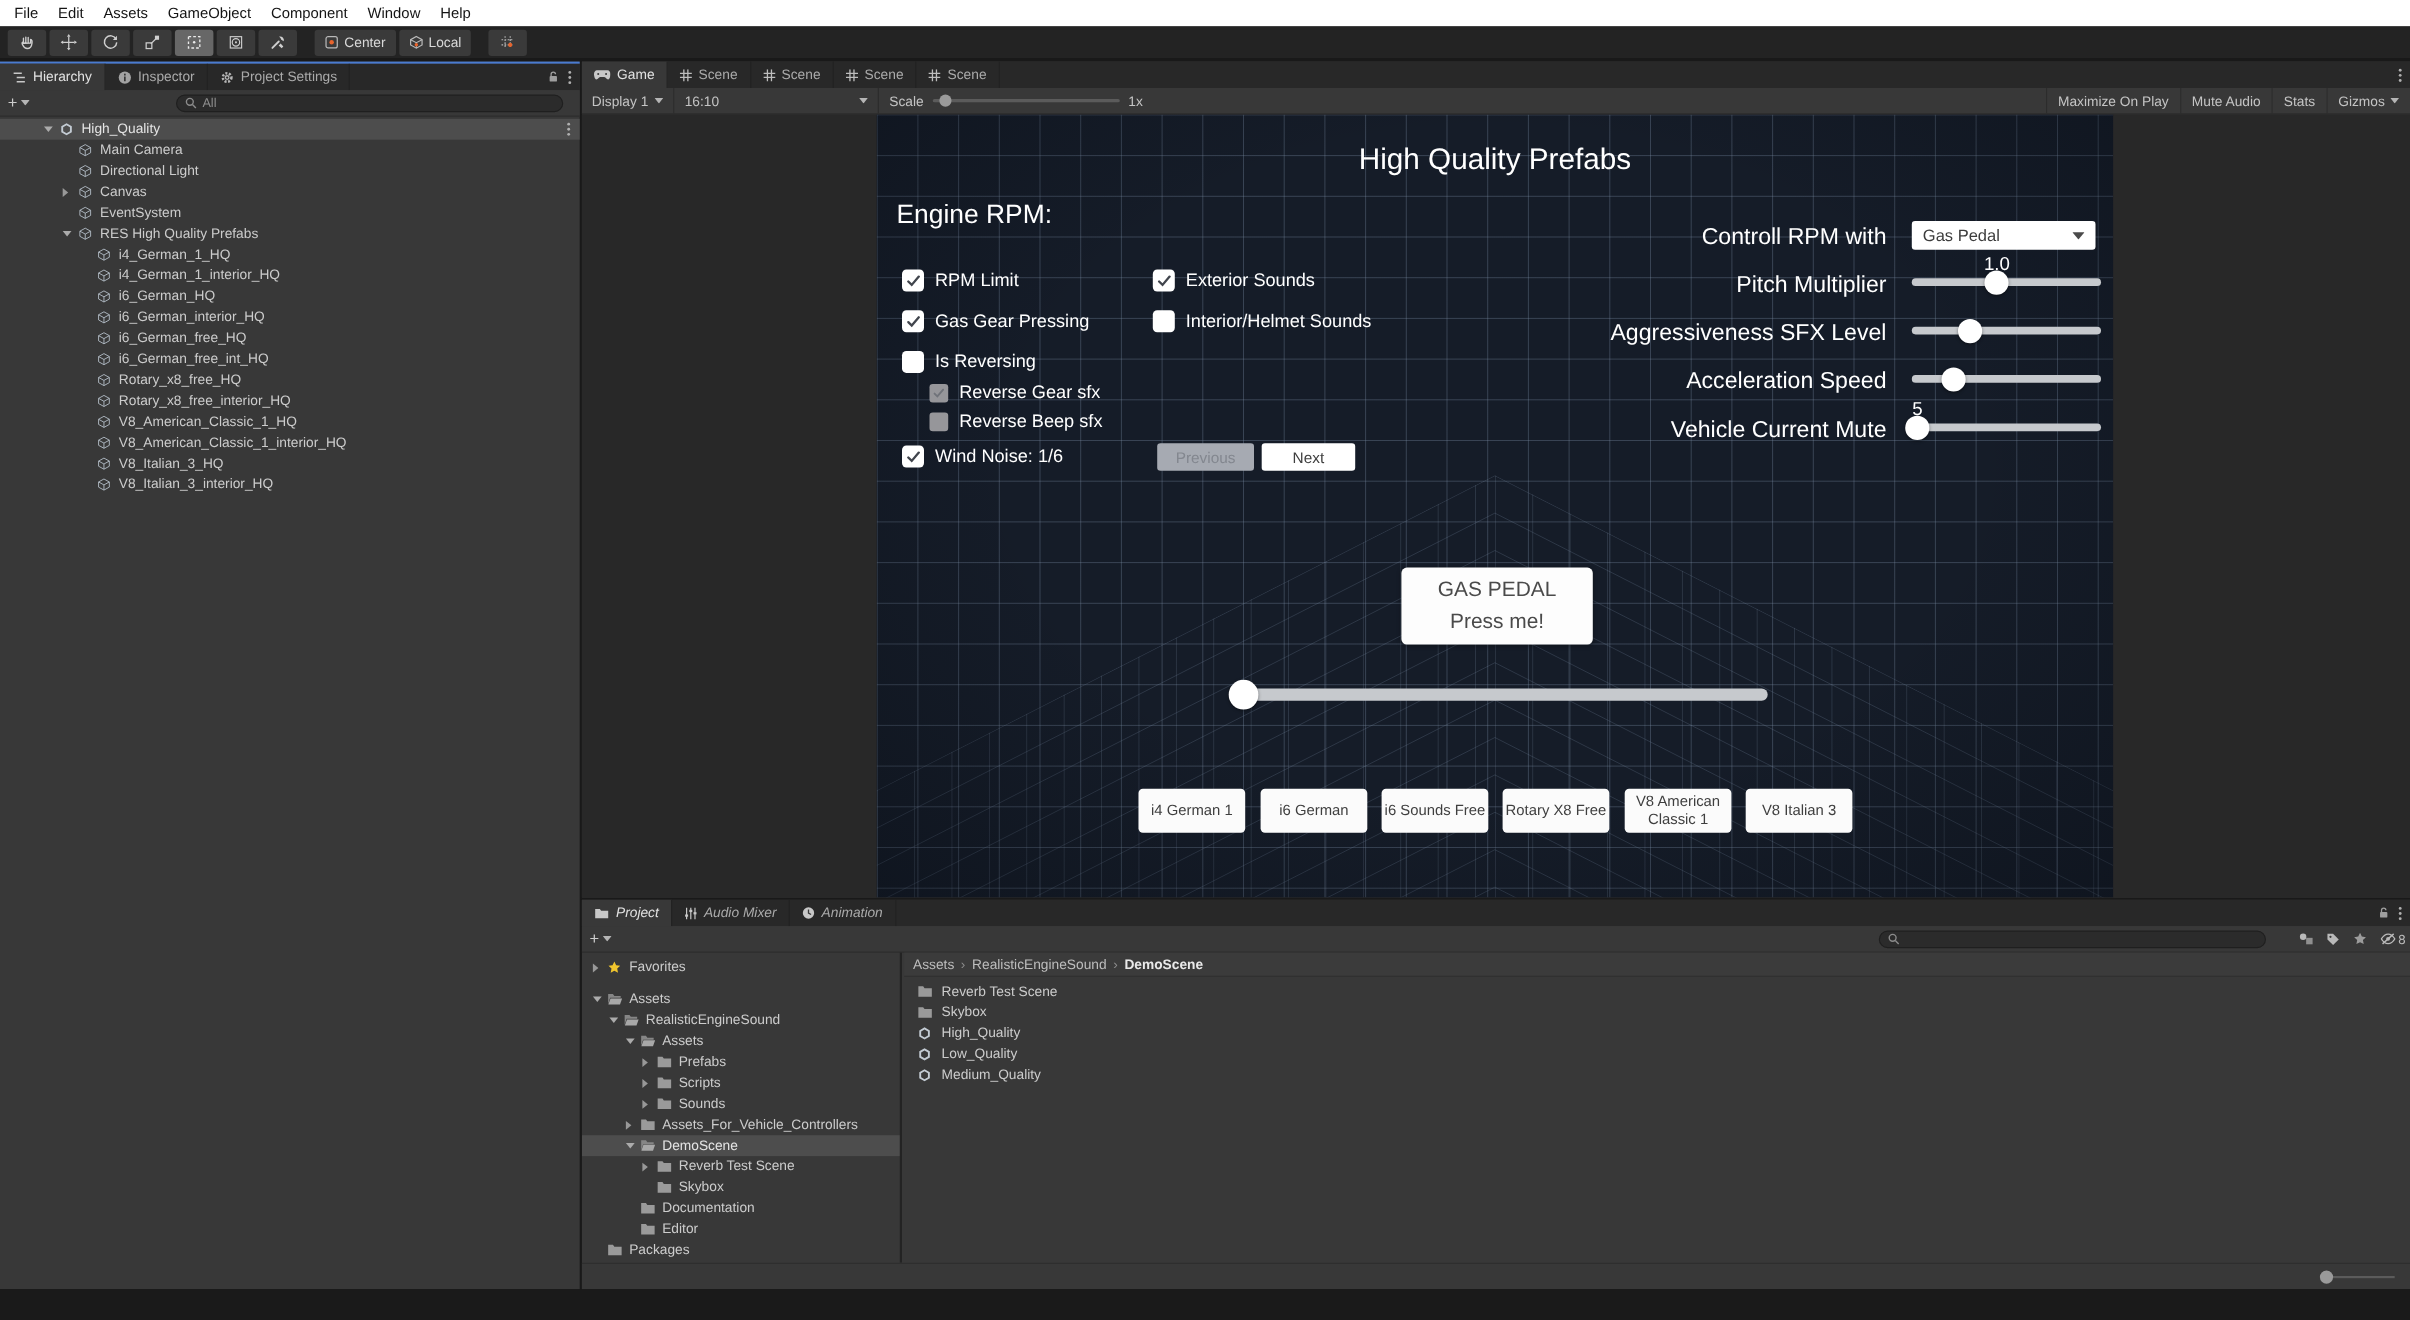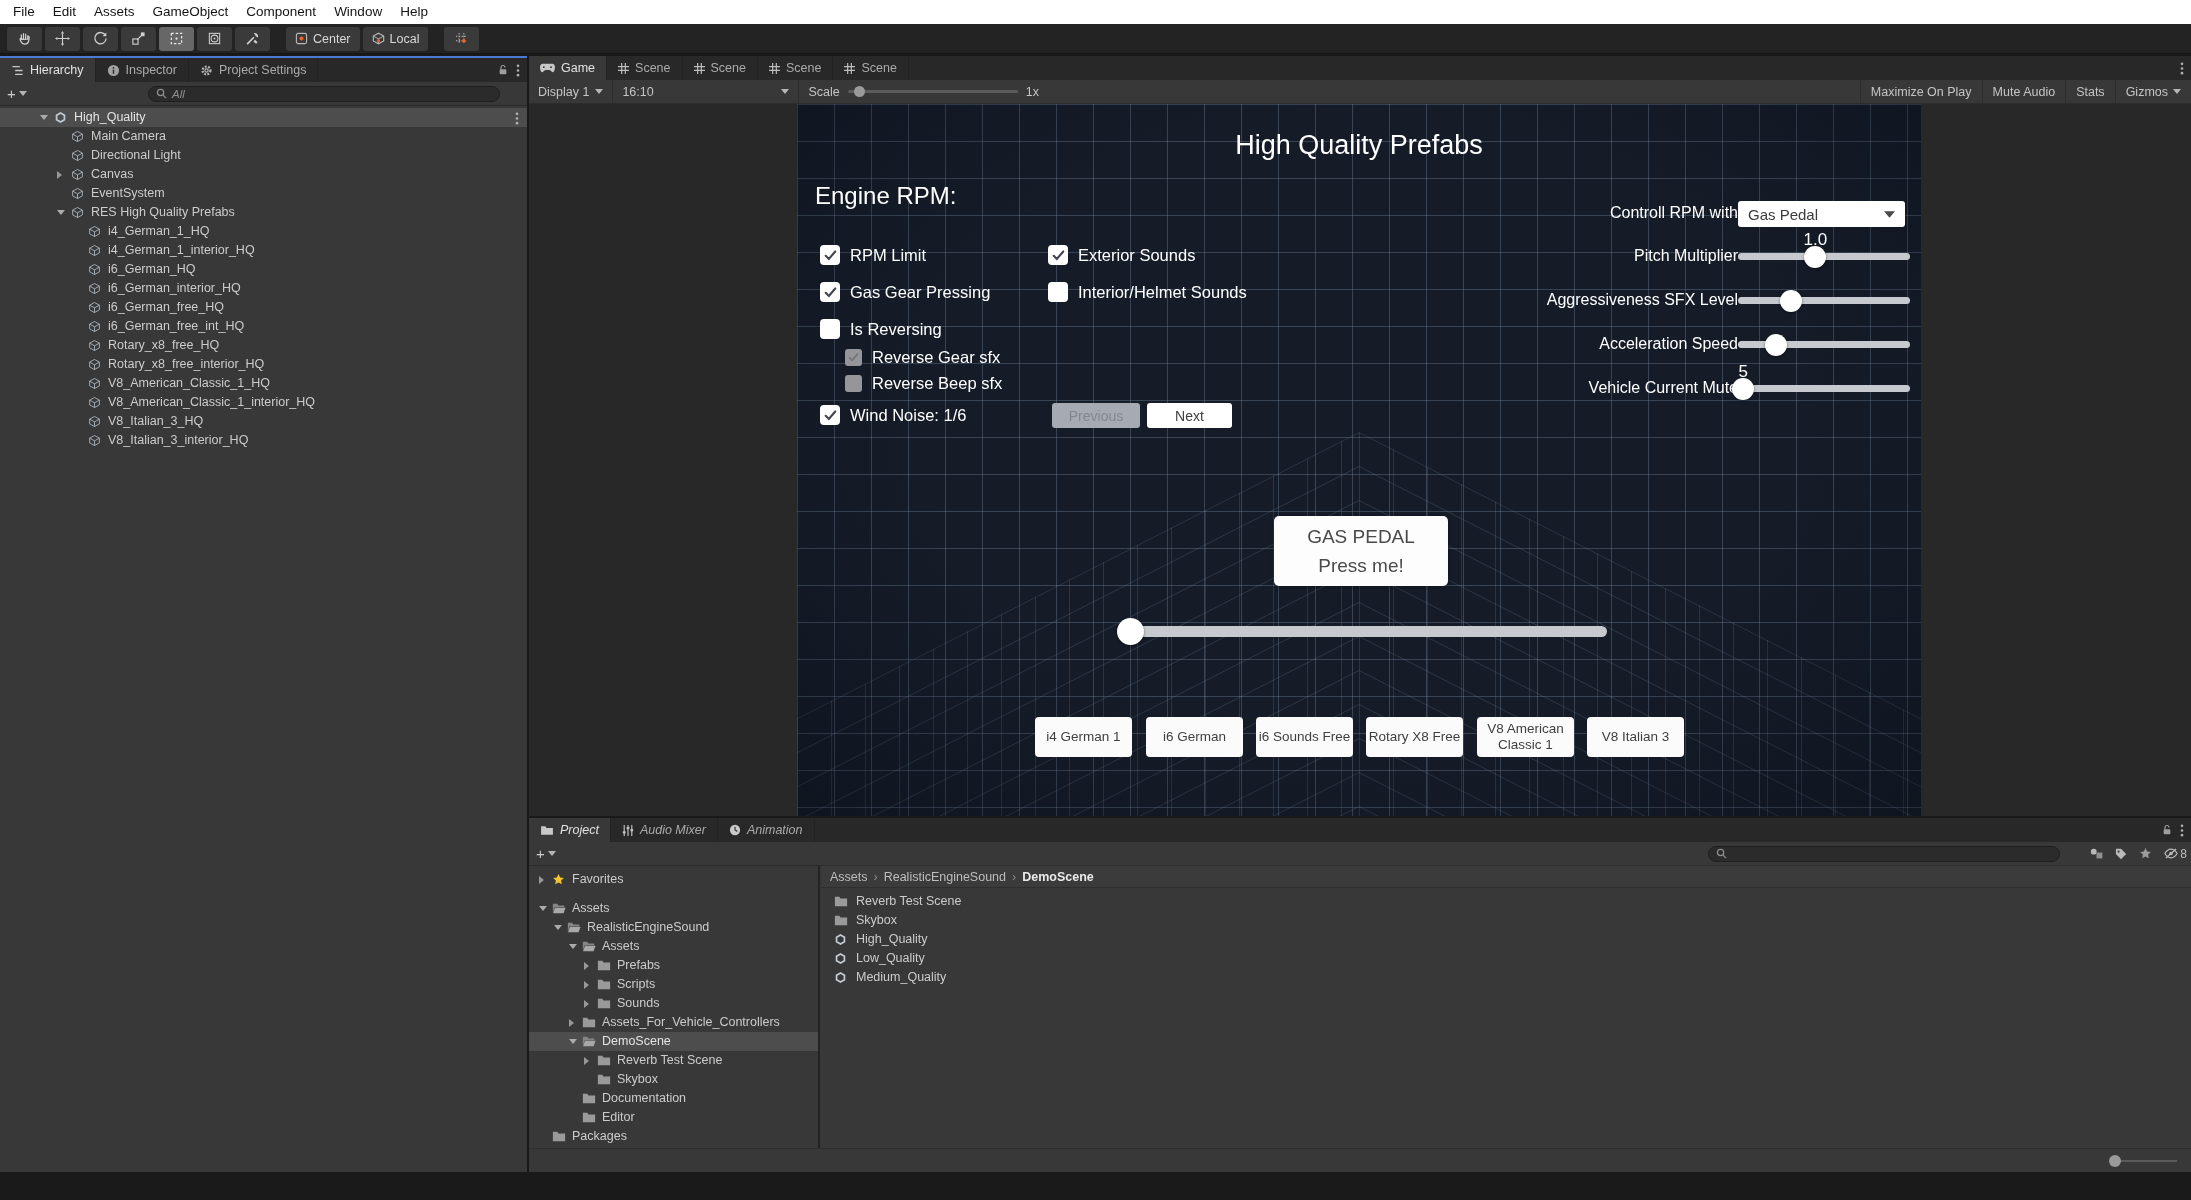--- a/index.html
+++ b/index.html
@@ -31,21 +31,21 @@
   .search { height:16px; border-radius:8px; background:#2b2b2b; border:1px solid #1f1f1f; display:flex; align-items:center; padding:0 7px; gap:5px; color:#8d8d8d; font-size:11.5px; }
   .arr { position:absolute; width:0; height:0; border-style:solid; }
   .arr.exp { border-width:5px 4px 0 4px; border-color:#ababab transparent transparent transparent; top:7px; }
   .arr.col { border-width:4px 0 4px 5px; border-color:transparent transparent transparent #989898; top:5.5px; }
 
   
   #left-panel { left:0; top:56px; width:527px; height:1116px; }
   #left-focus { position:absolute; top:0; left:0; right:0; height:2px; background:#4a7bd0; }
   #left-panel .tabbar { top:2px; }
   #left-panel .subbar { top:26px; }
-  #hier-search { position:absolute; left:148px; width:352px;font-style:italic; }
+  #hier-search { position:absolute; left:160px; width:352px; }
   #hierarchy-tree { position:absolute; top:52px; left:0; right:0; bottom:0; }
   .hrow { position:absolute; left:0; right:0; height:19px; }
   .hrow.sel { background:#4d4d4d; }
   .hrow .ic { position:absolute; top:3px; }
   .hlabel { position:absolute; top:0; line-height:19px; font-size:12.5px; color:#cccccc; white-space:nowrap; }
   .hrow.sel .hlabel { color:#e4e4e4; }
   .rowkebab { position:absolute; right:8px; top:3px; }
 
   
   #game-panel { left:529px; top:56px; width:1662px; height:760px; }
@@ -79,21 +79,21 @@
   .g-title { position:absolute; left:0; right:0; top:26px; text-align:center; font-size:27px; color:#ffffff; }
   .g-section { position:absolute; left:18px; top:78px; font-size:24px; color:#ffffff; }
   .cbrow { position:absolute; display:flex; align-items:center; }
   .cb { width:20px; height:20px; border-radius:4px; background:#ffffff; display:flex; align-items:center; justify-content:center; flex:none; }
   .cb.small { width:17px; height:17px; border-radius:3px; }
   .cb.dis { background:#96969a; }
   .cblabel { margin-left:10px; font-size:16.5px; color:#ffffff; white-space:nowrap; }
   .gbtn { position:absolute; height:25px; border-radius:3px; display:flex; align-items:center; justify-content:center; font-size:14px; }
   #prev-btn { left:255px; top:299px; width:88px; background:#a6aab2; color:#83878f; }
   #next-btn { left:350px; top:299px; width:85px; background:#ffffff; color:#3f3f3f; }
-  .rlabel { position:absolute; right:183px; font-size:16px; color:#ffffff; white-space:nowrap; }
+  .rlabel { position:absolute; right:206px; font-size:21px; color:#ffffff; white-space:nowrap; }
   #rpm-dd { position:absolute; left:941px; top:97px; width:167px; height:26px; background:#ffffff; border-radius:3px; display:flex; align-items:center; justify-content:space-between; padding:0 10px; font-size:15px; color:#3c3c3c; }
   .strack { position:absolute; left:941px; width:172px; height:7px; border-radius:4px; background:#c6c9cd; }
   .shandle { position:absolute; width:22px; height:22px; border-radius:50%; background:#ffffff; box-shadow:0 1px 3px rgba(0,0,0,0.45); }
   .svalue { position:absolute; width:44px; text-align:center; font-size:17px; color:#ffffff; }
   #gas-btn { position:absolute; left:477px; top:412px; width:174px; height:70px; background:#fdfdfd; border-radius:5px; display:flex; flex-direction:column; align-items:center; justify-content:center; gap:7px; color:#4a4a4a; font-size:19px; box-shadow:0 1px 4px rgba(0,0,0,0.35); }
   #main-track { position:absolute; left:330px; top:522px; width:480px; height:11px; border-radius:6px; background:#c6c9cd; }
   #main-handle { position:absolute; left:320px; top:514px; width:27px; height:27px; border-radius:50%; background:#ffffff; box-shadow:0 1px 3px rgba(0,0,0,0.45); }
   .vbtn { position:absolute; top:613px; width:97px; height:40px; background:#fbfbfb; border-radius:4px; display:flex; align-items:center; justify-content:center; text-align:center; font-size:13.5px; line-height:16px; color:#3f3f3f; padding:2px; }
 
   

